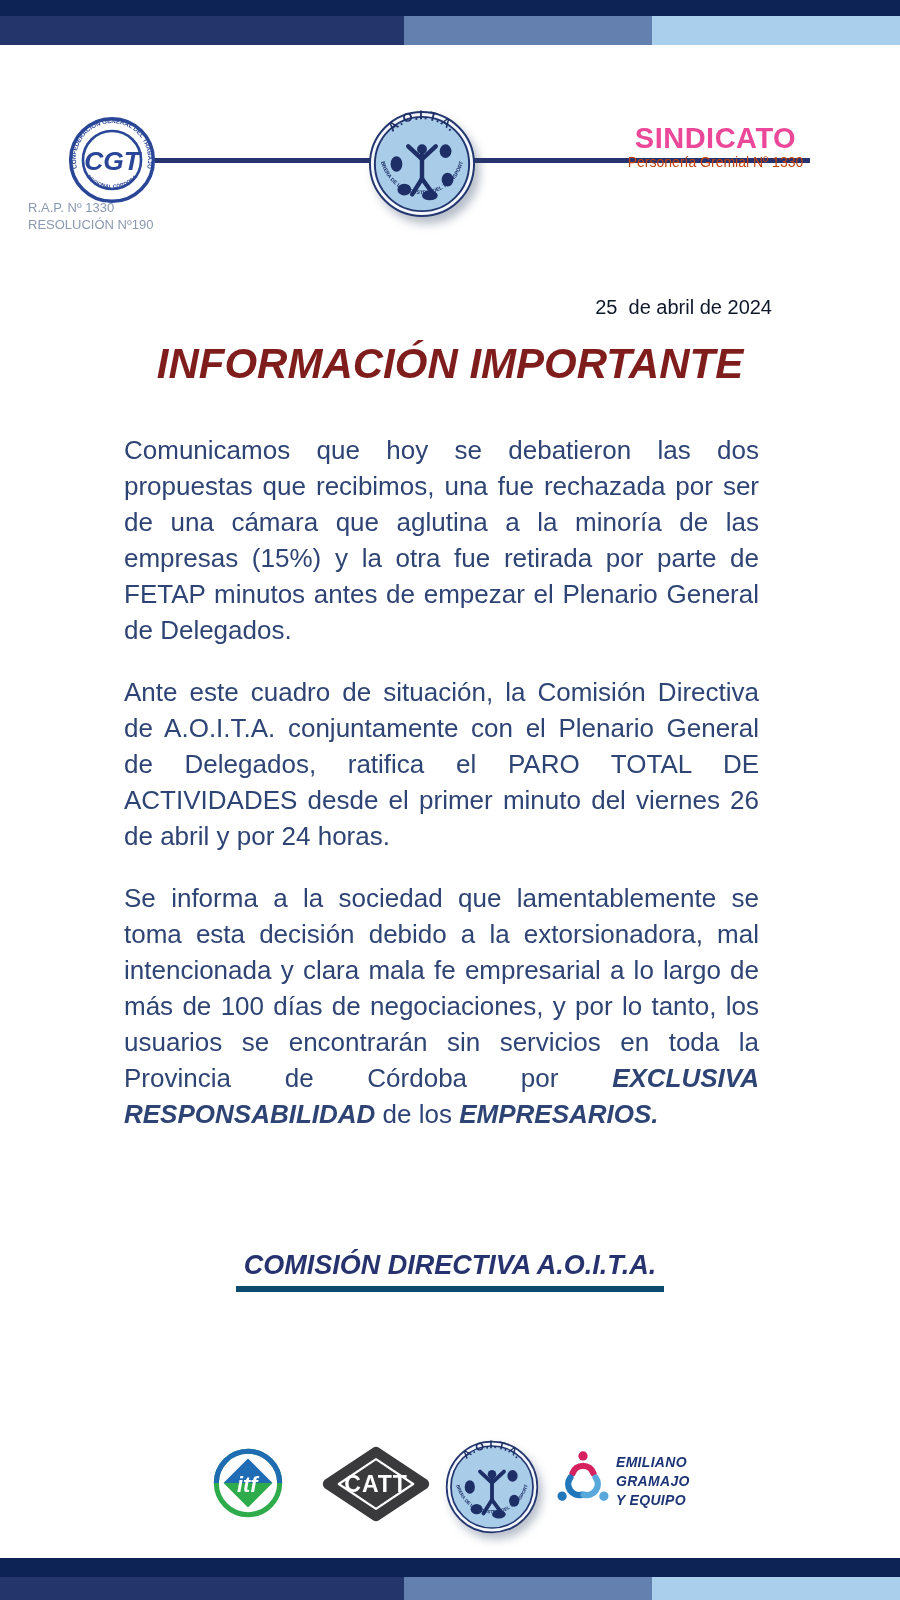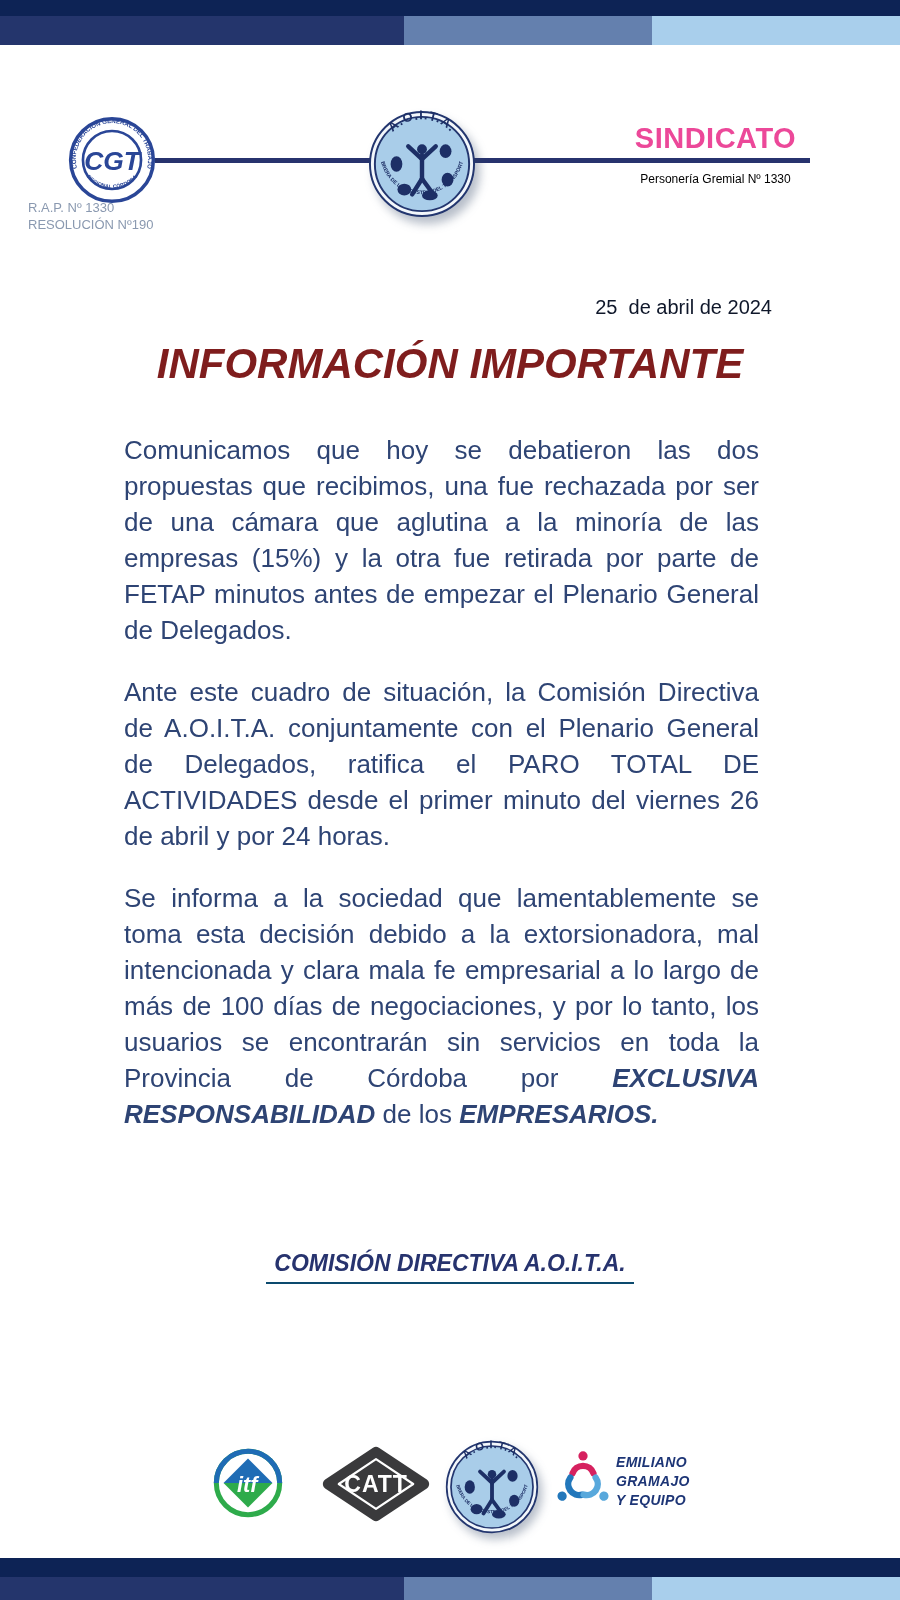--- a/index.html
+++ b/index.html
@@ -23,35 +23,35 @@
 
   
   .header-rule{position:absolute;top:158px;left:155px;width:655px;height:5px;background:#27336e;}
   .cgt-logo{position:absolute;left:68px;top:116px;width:88px;height:88px;}
   .cgt-caption{position:absolute;left:28px;top:200px;width:170px;text-align:left;
     font-size:13px;line-height:1.3;color:#8a99b0;}
   .aoita-logo{position:absolute;left:368px;top:110px;width:108px;height:108px;
     filter:drop-shadow(5px 7px 5px rgba(50,70,100,.35));}
   .sindicato{position:absolute;left:608px;top:122px;width:215px;text-align:center;}
   .sindicato-title{font-size:29px;font-weight:bold;color:#ec4899;letter-spacing:.5px;line-height:32px;}
-  .sindicato-sub{margin-top:18px;font-size:12px;color:#000000;}
+  .sindicato-sub{margin-top:0;font-size:14px;color:#c2410c;}
 
   
   .date{position:absolute;top:296px;right:128px;font-size:20px;color:#0f172a;white-space:pre;}
   .doc-title{position:absolute;top:340px;left:0;width:900px;text-align:center;
     font-size:42px;font-weight:bold;font-style:italic;color:#7f1d1d;}
   .body-text{position:absolute;top:432px;left:124px;width:648px;
     font-size:26px;line-height:36px;color:#2e4474;text-align:justify;}
   .para{margin:0 13px 26px 0;}
   .b{font-weight:normal;}
   .bi{font-weight:bold;font-style:italic;}
   .bib{font-weight:bold;font-style:italic;color:#1d5bab;}
   .signature{position:absolute;top:1250px;left:0;width:900px;text-align:center;}
-  .signature span{display:inline-block;font-size:23px;font-weight:bold;font-style:italic;
-    color:#27336e;border-bottom:2px solid #0c4a6e;padding:0 8px 5px 8px;}
+  .signature span{display:inline-block;font-size:27px;font-weight:bold;font-style:italic;
+    color:#27336e;border-bottom:6px solid #0c4a6e;padding:0 8px 5px 8px;}
 
   
   .itf-logo{position:absolute;left:212px;top:1447px;width:72px;height:72px;}
   .catt-logo{position:absolute;left:320px;top:1445px;width:112px;height:78px;}
   .aoita-logo-sm{position:absolute;left:445px;top:1440px;width:94px;height:94px;
     filter:drop-shadow(4px 6px 5px rgba(50,70,100,.35));}
   .eg-icon{position:absolute;left:554px;top:1445px;width:58px;height:70px;}
   .eg-text{position:absolute;left:616px;top:1453px;font-size:14px;line-height:19px;
     font-weight:bold;font-style:italic;color:#1d3576;letter-spacing:.3px;}
 </style>

